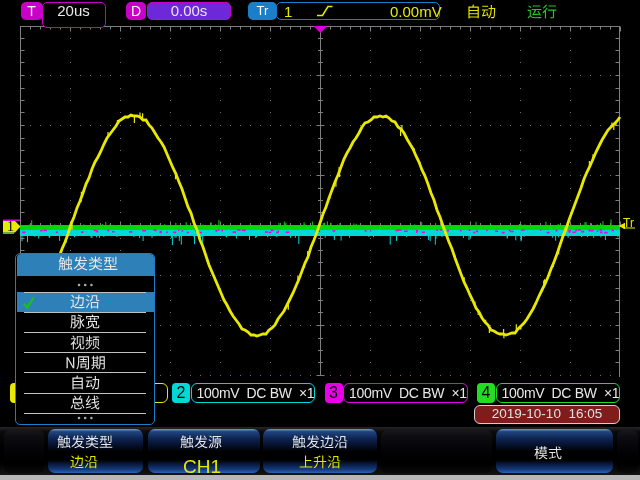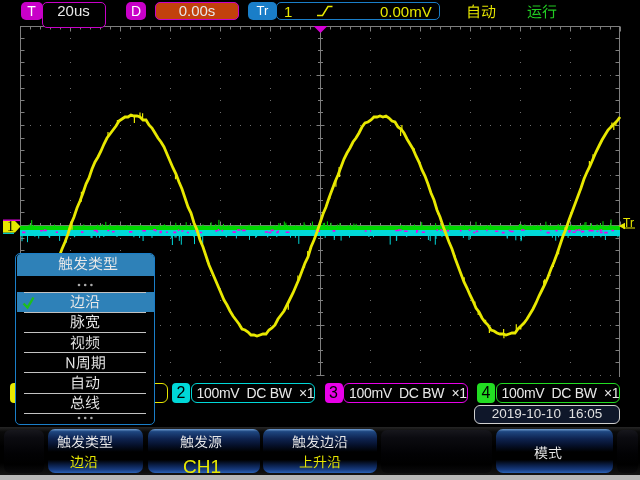--- a/index.html
+++ b/index.html
@@ -653,43 +653,43 @@
 </g>
 <g fill="#e8e800">
 <text x="623" y="226.5" font-family="Liberation Sans" font-size="12" fill="#e8e800">Tr</text>
 <path d="M623 228 h12" stroke="#e8e800" stroke-width="1"></path>
 <polygon points="618.5,226 625,222.8 625,229.2"></polygon>
 </g>
 </svg>
 <div class="abs" style="left:20.5px;top:2px;width:22px;height:18px;background:#c800c8;border-radius:5px;color:#fff;font-size:14px;text-align:center;line-height:18px">T</div>
 <div class="abs" style="left:41.5px;top:2px;width:64px;height:26px;background:#000;border:1.5px solid #c800c8;border-radius:5px;color:#e8e8e8;font-size:15px;text-align:center;line-height:16.5px">20us</div>
 <div class="abs" style="left:126px;top:2px;width:20px;height:18px;background:#c800c8;border-radius:5px;color:#fff;font-size:14px;text-align:center;line-height:18px">D</div>
-<div class="abs" style="left:155px;top:2px;width:84px;height:18px;background:#c2410c;border:1.5px solid #c800c8;border-radius:5px;color:#e8e8e8;font-size:15px;text-align:center;line-height:16.5px">0.00s</div>
+<div class="abs" style="left:147px;top:2px;width:84px;height:18px;background:#6d28d9;border:1.5px solid #c800c8;border-radius:5px;color:#e8e8e8;font-size:15px;text-align:center;line-height:16.5px">0.00s</div>
 <div class="abs" style="left:248px;top:2px;width:29px;height:18px;background:#1a7ec8;border-radius:5px;color:#fff;font-size:13px;text-align:center;line-height:18px">Tr</div>
 <div class="abs" style="left:276px;top:2px;width:164px;height:18px;background:#000;border:1.5px solid #1a7ec8;border-radius:5px"></div>
 <div class="abs" style="left:284px;top:2.5px;color:#e8e800;font-size:15px">1</div>
 <svg class="abs" style="left:316px;top:5px" width="20" height="12">
     <path d="M1 10.5 H6.5 L12 1.5 H16.5" stroke="#e8e800" stroke-width="1.5" fill="none"></path>
   </svg>
-<div class="abs" style="left:380px;top:2.5px;color:#e8e800;font-size:15px">0.00mV</div>
+<div class="abs" style="left:390px;top:2.5px;color:#e8e800;font-size:15px">0.00mV</div>
 <svg style="position:absolute;left:466.0px;top:-0.2px;overflow:visible" width="32" height="22" viewBox="0 0 32 22">
     <path transform="translate(0,17.2)" d="M3.2 -7.2H11.9V-6.2H3.2ZM3.2 -4.0H11.9V-2.9H3.2ZM3.2 -0.7H11.9V0.4H3.2ZM2.4 -10.6H12.8V1.1H11.6V-9.5H3.6V1.2H2.4ZM6.8 -12.6 8.1 -12.5Q7.9 -11.8 7.6 -11.1Q7.3 -10.4 7.1 -9.9L6.1 -10.1Q6.2 -10.5 6.4 -10.9Q6.5 -11.4 6.6 -11.8Q6.8 -12.3 6.8 -12.6Z M22.6 -9.1H28.6V-8.1H22.6ZM28.1 -9.1H29.2Q29.2 -9.1 29.2 -9.0Q29.2 -8.9 29.2 -8.8Q29.2 -8.7 29.2 -8.6Q29.1 -6.2 29.0 -4.6Q28.9 -3.0 28.8 -2.0Q28.7 -1.0 28.6 -0.4Q28.5 0.2 28.3 0.4Q28.0 0.7 27.8 0.8Q27.5 0.9 27.2 1.0Q26.8 1.0 26.3 1.0Q25.7 1.0 25.1 1.0Q25.1 0.7 25.0 0.4Q24.9 0.1 24.7 -0.1Q25.4 -0.1 25.9 -0.1Q26.5 -0.1 26.7 -0.1Q26.9 -0.1 27.0 -0.1Q27.2 -0.1 27.3 -0.3Q27.4 -0.5 27.6 -1.0Q27.7 -1.5 27.8 -2.5Q27.9 -3.5 27.9 -5.1Q28.0 -6.6 28.1 -8.9ZM24.8 -12.3H25.9Q25.9 -10.8 25.9 -9.2Q25.8 -7.6 25.7 -6.2Q25.5 -4.7 25.2 -3.3Q24.8 -2.0 24.2 -0.8Q23.7 0.3 22.7 1.2Q22.7 1.0 22.5 0.9Q22.3 0.7 22.2 0.6Q22.0 0.5 21.9 0.4Q22.7 -0.4 23.3 -1.5Q23.8 -2.6 24.1 -3.8Q24.5 -5.1 24.6 -6.5Q24.7 -7.9 24.8 -9.4Q24.8 -10.9 24.8 -12.3ZM16.3 -11.4H22.1V-10.4H16.3ZM15.8 -7.8H22.4V-6.8H15.8ZM20.2 -5.2 21.1 -5.5Q21.4 -4.8 21.7 -4.0Q22.0 -3.3 22.3 -2.5Q22.5 -1.8 22.7 -1.3L21.7 -1.0Q21.6 -1.5 21.3 -2.2Q21.1 -3.0 20.8 -3.7Q20.5 -4.5 20.2 -5.2ZM16.3 -0.6 16.3 -1.6 16.8 -2.0 21.7 -3.0Q21.8 -2.8 21.8 -2.5Q21.9 -2.2 21.9 -2.1Q20.5 -1.8 19.6 -1.5Q18.6 -1.3 18.1 -1.2Q17.5 -1.0 17.1 -0.9Q16.8 -0.8 16.6 -0.8Q16.4 -0.7 16.3 -0.6ZM16.3 -0.7Q16.3 -0.8 16.3 -1.0Q16.2 -1.2 16.1 -1.4Q16.0 -1.6 16.0 -1.7Q16.2 -1.8 16.3 -2.0Q16.5 -2.3 16.7 -2.7Q16.8 -3.0 16.9 -3.4Q17.1 -3.9 17.3 -4.6Q17.5 -5.2 17.7 -5.9Q17.9 -6.7 18.0 -7.4L19.1 -7.1Q18.9 -6.1 18.6 -5.0Q18.2 -4.0 17.9 -3.0Q17.5 -2.1 17.1 -1.3V-1.3Q17.1 -1.3 17.0 -1.2Q16.9 -1.2 16.7 -1.1Q16.6 -1.0 16.5 -0.9Q16.3 -0.7 16.3 -0.7Z" fill="#e8e800"></path>
   </svg>
 <svg style="position:absolute;left:527.0px;top:-0.2px;overflow:visible" width="32" height="22" viewBox="0 0 32 22">
     <path transform="translate(0,17.2)" d="M5.7 -11.7H13.3V-10.6H5.7ZM4.7 -8.2H14.3V-7.2H4.7ZM10.3 -6.0 11.3 -6.5Q11.7 -5.7 12.2 -4.9Q12.8 -4.1 13.2 -3.3Q13.7 -2.5 14.0 -1.9L13.0 -1.4Q12.7 -2.0 12.2 -2.8Q11.8 -3.6 11.3 -4.5Q10.8 -5.3 10.3 -6.0ZM3.8 -7.4V-1.2H2.7V-6.3H0.6V-7.4ZM1.0 -11.1 1.8 -11.8Q2.2 -11.5 2.7 -11.2Q3.2 -10.8 3.7 -10.5Q4.2 -10.1 4.5 -9.9L3.7 -9.1Q3.4 -9.3 2.9 -9.7Q2.5 -10.0 2.0 -10.4Q1.5 -10.8 1.0 -11.1ZM3.4 -1.7Q3.7 -1.7 4.1 -1.4Q4.4 -1.2 5.0 -0.8Q5.8 -0.3 6.8 -0.2Q7.7 -0.0 9.0 -0.0Q9.6 -0.0 10.3 -0.0Q11.1 -0.1 11.8 -0.1Q12.5 -0.1 13.2 -0.2Q13.9 -0.2 14.5 -0.3Q14.4 -0.2 14.4 0.1Q14.3 0.3 14.2 0.5Q14.2 0.7 14.2 0.9Q13.8 0.9 13.1 1.0Q12.5 1.0 11.8 1.0Q11.0 1.0 10.3 1.1Q9.6 1.1 9.0 1.1Q7.6 1.1 6.6 0.9Q5.6 0.7 4.8 0.2Q4.4 -0.0 4.0 -0.3Q3.6 -0.6 3.3 -0.6Q3.1 -0.6 2.8 -0.4Q2.4 -0.1 2.1 0.3Q1.7 0.8 1.3 1.3L0.6 0.2Q1.1 -0.3 1.6 -0.8Q2.0 -1.2 2.5 -1.4Q3.0 -1.7 3.4 -1.7ZM5.6 -1.8Q5.6 -1.9 5.5 -2.1Q5.5 -2.3 5.4 -2.5Q5.3 -2.8 5.2 -2.9Q5.4 -3.0 5.6 -3.2Q5.8 -3.4 6.1 -3.8Q6.2 -4.0 6.4 -4.3Q6.6 -4.7 6.9 -5.3Q7.2 -5.8 7.4 -6.4Q7.7 -7.1 7.9 -7.7L9.1 -7.3Q8.8 -6.4 8.3 -5.5Q7.9 -4.7 7.4 -3.9Q6.9 -3.1 6.4 -2.4V-2.4Q6.4 -2.4 6.3 -2.3Q6.2 -2.3 6.0 -2.2Q5.9 -2.1 5.7 -2.0Q5.6 -1.9 5.6 -1.8ZM5.6 -1.8 5.6 -2.7 6.3 -3.1 12.8 -3.6Q12.9 -3.4 12.9 -3.1Q13.0 -2.8 13.0 -2.6Q11.2 -2.4 9.9 -2.3Q8.6 -2.2 7.9 -2.1Q7.1 -2.0 6.6 -2.0Q6.2 -1.9 6.0 -1.9Q5.8 -1.8 5.6 -1.8Z M21.5 -11.7H28.9V-10.6H21.5ZM25.9 -7.2H27.1V-0.2Q27.1 0.3 26.9 0.6Q26.8 0.8 26.4 1.0Q26.0 1.1 25.3 1.1Q24.7 1.2 23.5 1.2Q23.5 0.9 23.4 0.6Q23.3 0.3 23.2 0.1Q23.7 0.1 24.2 0.1Q24.7 0.1 25.0 0.1Q25.4 0.1 25.5 0.1Q25.7 0.1 25.8 -0.0Q25.9 -0.1 25.9 -0.3ZM20.9 -7.6H29.3V-6.5H20.9ZM17.9 -6.4 18.9 -7.4 19.0 -7.3V1.2H17.9ZM19.6 -9.4 20.7 -9.0Q20.1 -8.0 19.3 -7.1Q18.6 -6.2 17.8 -5.3Q17.0 -4.5 16.2 -3.9Q16.1 -4.0 15.9 -4.2Q15.8 -4.4 15.6 -4.5Q15.5 -4.7 15.4 -4.8Q16.2 -5.4 16.9 -6.1Q17.7 -6.9 18.4 -7.7Q19.1 -8.5 19.6 -9.4ZM19.0 -12.6 20.1 -12.2Q19.6 -11.5 18.9 -10.8Q18.3 -10.2 17.6 -9.5Q16.9 -8.9 16.2 -8.4Q16.1 -8.6 16.0 -8.7Q15.9 -8.9 15.8 -9.1Q15.6 -9.2 15.5 -9.3Q16.2 -9.8 16.8 -10.3Q17.5 -10.9 18.0 -11.5Q18.6 -12.1 19.0 -12.6Z" fill="#22cc22"></path>
   </svg>
 <div class="abs" style="left:10px;top:382.5px;width:18px;height:20px;background:#e8e800;border-radius:4px"></div>
 <div class="abs" style="left:28px;top:382.5px;width:140px;height:20px;background:#000;border:1.5px solid #e8e800;border-radius:6px"></div>
 <div class="abs" style="left:172px;top:382.5px;width:18px;height:20px;background:#00d8d8;border-radius:4px;color:#000;font-size:16px;text-align:center;line-height:19.5px">2</div>
 <div class="abs" style="left:190.5px;top:382.5px;width:124.5px;height:20px;background:#000;border:1.5px solid #00d8d8;border-radius:6px;color:#e8e8e8;font-size:14px;line-height:18px;letter-spacing:-0.3px;padding-left:5px;white-space:nowrap">100mV&nbsp; DC BW&nbsp; ×1</div>
 <div class="abs" style="left:324.5px;top:382.5px;width:18px;height:20px;background:#e800e8;border-radius:4px;color:#000;font-size:16px;text-align:center;line-height:19.5px">3</div>
 <div class="abs" style="left:343px;top:382.5px;width:124.5px;height:20px;background:#000;border:1.5px solid #e800e8;border-radius:6px;color:#e8e8e8;font-size:14px;line-height:18px;letter-spacing:-0.3px;padding-left:5px;white-space:nowrap">100mV&nbsp; DC BW&nbsp; ×1</div>
 <div class="abs" style="left:477px;top:382.5px;width:18px;height:20px;background:#22dd22;border-radius:4px;color:#000;font-size:16px;text-align:center;line-height:19.5px">4</div>
 <div class="abs" style="left:495.5px;top:382.5px;width:124px;height:20px;background:#000;border:1.5px solid #22dd22;border-radius:6px;color:#e8e8e8;font-size:14px;line-height:18px;letter-spacing:-0.3px;padding-left:5px;white-space:nowrap">100mV&nbsp; DC BW&nbsp; ×1</div>
-<div class="abs" style="left:474px;top:405px;width:146px;height:19px;background:#0f172a;border:1.5px solid #d0d0d0;border-radius:6px;color:#e0e0e0;font-size:13.5px;text-align:center;line-height:16.5px">2019-10-10&nbsp; 16:05</div>
+<div class="abs" style="left:474px;top:405px;width:146px;height:19px;background:#7f1d1d;border:1.5px solid #d0d0d0;border-radius:6px;color:#e0e0e0;font-size:13.5px;text-align:center;line-height:16.5px">2019-10-10&nbsp; 16:05</div>
 <div class="abs" style="left:15px;top:252.5px;width:140px;height:172px;background:#000;border:1.5px solid #1a7ec8;border-radius:5px"></div>
 <div class="abs" style="left:16.5px;top:254px;width:137px;height:21.5px;background:#2e81b8;border-radius:4px 4px 0 0"></div>
 <svg style="position:absolute;left:57.5px;top:251.8px;overflow:visible" width="62" height="22" viewBox="0 0 62 22">
     <path transform="translate(0,17.2)" d="M2.1 -8.8H6.4V-7.9H2.1ZM2.1 -6.1H6.4V-5.3H2.1ZM2.1 -3.4H6.4V-2.6H2.1ZM2.9 -11.3H5.6V-10.3H2.9ZM3.8 -8.4H4.7V0.8H3.8ZM2.8 -12.6 3.9 -12.4Q3.5 -10.9 2.8 -9.5Q2.1 -8.1 1.3 -7.1Q1.3 -7.2 1.1 -7.4Q0.9 -7.5 0.8 -7.6Q0.6 -7.7 0.5 -7.8Q1.3 -8.7 1.9 -10.0Q2.5 -11.2 2.8 -12.6ZM1.6 -8.8H2.5V-4.8Q2.5 -4.1 2.5 -3.3Q2.5 -2.5 2.3 -1.7Q2.2 -0.9 2.0 -0.2Q1.8 0.6 1.4 1.2Q1.3 1.1 1.2 1.0Q1.0 0.9 0.8 0.9Q0.7 0.8 0.6 0.7Q1.0 -0.1 1.2 -1.0Q1.5 -2.0 1.5 -3.0Q1.6 -4.0 1.6 -4.8ZM6.0 -8.8H6.9V-0.1Q6.9 0.3 6.8 0.5Q6.8 0.7 6.6 0.8Q6.3 0.9 6.0 1.0Q5.7 1.0 5.3 1.0Q5.2 0.8 5.1 0.5Q5.1 0.3 5.0 0.1Q5.3 0.1 5.5 0.1Q5.8 0.1 5.8 0.1Q6.0 0.1 6.0 -0.1ZM5.3 -11.3H5.5L5.7 -11.3L6.3 -10.9Q6.1 -10.2 5.7 -9.4Q5.3 -8.7 5.0 -8.1Q4.8 -8.2 4.6 -8.4Q4.4 -8.5 4.2 -8.6Q4.4 -8.9 4.6 -9.4Q4.8 -9.8 5.0 -10.2Q5.2 -10.7 5.3 -11.1ZM12.0 -2.9 12.8 -3.2Q13.2 -2.6 13.6 -1.9Q13.9 -1.1 14.1 -0.4Q14.4 0.2 14.5 0.8L13.5 1.1Q13.4 0.6 13.2 -0.1Q13.0 -0.8 12.6 -1.6Q12.3 -2.3 12.0 -2.9ZM7.1 -0.5Q7.9 -0.6 9.0 -0.7Q10.0 -0.9 11.1 -1.0Q12.3 -1.2 13.5 -1.3L13.5 -0.3Q12.4 -0.1 11.3 0.0Q10.2 0.2 9.2 0.3Q8.2 0.5 7.3 0.6ZM8.6 -8.8V-5.1H12.7V-8.8ZM7.6 -9.7H13.7V-4.1H7.6ZM10.1 -12.6H11.2V-9.2H10.1ZM10.2 -9.2H11.1V-4.8H11.2V-0.2H10.1V-4.8H10.2Z M21.1 -6.1Q22.1 -3.6 24.2 -2.0Q26.3 -0.4 29.5 0.2Q29.4 0.4 29.2 0.5Q29.1 0.7 29.0 0.9Q28.8 1.1 28.8 1.2Q26.6 0.8 25.0 -0.2Q23.3 -1.1 22.1 -2.5Q20.9 -3.9 20.1 -5.8ZM26.5 -6.5H26.7L26.9 -6.6L27.7 -6.2Q27.2 -4.6 26.3 -3.4Q25.4 -2.2 24.3 -1.3Q23.2 -0.4 21.9 0.2Q20.6 0.8 19.2 1.2Q19.1 1.0 18.9 0.7Q18.8 0.4 18.6 0.3Q19.9 -0.1 21.1 -0.6Q22.4 -1.2 23.4 -2.0Q24.5 -2.8 25.2 -3.9Q26.0 -5.0 26.5 -6.3ZM20.8 -6.5H26.6V-5.4H20.5ZM21.8 -12.7 23.1 -12.5Q22.8 -10.3 22.3 -8.5Q21.8 -6.6 21.0 -5.1Q20.2 -3.5 19.0 -2.2Q17.9 -1.0 16.3 0.0Q16.2 -0.1 16.1 -0.3Q15.9 -0.4 15.8 -0.6Q15.6 -0.8 15.5 -0.9Q17.5 -2.1 18.7 -3.8Q20.0 -5.5 20.7 -7.8Q21.5 -10.0 21.8 -12.7ZM25.1 -11.9 26.0 -12.4Q26.3 -12.1 26.7 -11.7Q27.0 -11.3 27.4 -10.9Q27.7 -10.5 27.9 -10.2L27.0 -9.6Q26.8 -9.9 26.5 -10.3Q26.1 -10.7 25.8 -11.1Q25.4 -11.5 25.1 -11.9ZM17.2 -7.9Q17.1 -8.0 17.1 -8.2Q17.0 -8.4 16.9 -8.6Q16.9 -8.8 16.8 -8.9Q16.9 -9.0 17.1 -9.1Q17.2 -9.3 17.3 -9.5Q17.4 -9.7 17.6 -10.1Q17.8 -10.5 18.0 -11.0Q18.2 -11.6 18.3 -12.2L19.6 -12.0Q19.4 -11.3 19.1 -10.7Q18.9 -10.1 18.6 -9.5Q18.3 -8.9 18.1 -8.5V-8.5Q18.1 -8.5 17.9 -8.4Q17.8 -8.4 17.6 -8.3Q17.4 -8.2 17.3 -8.1Q17.2 -8.0 17.2 -7.9ZM17.2 -7.9V-8.7L17.9 -9.2H29.0L29.0 -8.1H18.8Q18.0 -8.1 17.7 -8.0Q17.3 -8.0 17.2 -7.9Z M31.1 -9.7H44.0V-8.6H31.1ZM31.0 -3.7H44.0V-2.7H31.0ZM41.2 -12.3 42.4 -12.0Q41.9 -11.4 41.5 -10.8Q41.0 -10.3 40.6 -9.9L39.7 -10.2Q39.9 -10.5 40.2 -10.9Q40.5 -11.3 40.7 -11.6Q41.0 -12.0 41.2 -12.3ZM36.9 -12.6H38.0V-5.7H36.9ZM32.7 -11.8 33.7 -12.3Q34.1 -11.8 34.6 -11.3Q35.1 -10.7 35.3 -10.2L34.3 -9.7Q34.1 -10.2 33.6 -10.8Q33.2 -11.4 32.7 -11.8ZM36.9 -5.4H38.1Q38.0 -4.3 37.8 -3.4Q37.5 -2.5 37.1 -1.8Q36.6 -1.1 35.9 -0.5Q35.1 0.1 34.0 0.5Q32.9 0.9 31.3 1.2Q31.2 1.1 31.1 0.9Q31.0 0.7 30.9 0.5Q30.8 0.3 30.7 0.2Q32.2 -0.1 33.2 -0.4Q34.3 -0.8 35.0 -1.3Q35.6 -1.8 36.0 -2.4Q36.4 -3.0 36.6 -3.7Q36.8 -4.5 36.9 -5.4ZM36.5 -9.2 37.4 -8.8Q36.8 -7.9 35.8 -7.2Q34.9 -6.4 33.8 -5.8Q32.7 -5.3 31.5 -4.9Q31.4 -5.1 31.3 -5.3Q31.2 -5.4 31.1 -5.6Q30.9 -5.8 30.8 -5.9Q31.9 -6.1 33.0 -6.6Q34.1 -7.1 35.0 -7.8Q35.9 -8.5 36.5 -9.2ZM38.2 -3.4Q38.9 -1.9 40.5 -1.0Q42.1 -0.1 44.4 0.1Q44.3 0.3 44.2 0.5Q44.0 0.6 43.9 0.8Q43.8 1.0 43.7 1.2Q42.1 0.9 40.8 0.4Q39.6 -0.2 38.7 -1.0Q37.7 -1.9 37.2 -3.2ZM37.2 -8.3 37.8 -9.1Q38.5 -8.8 39.4 -8.3Q40.2 -7.9 41.1 -7.5Q41.9 -7.0 42.7 -6.6Q43.4 -6.2 43.9 -5.9L43.4 -5.0Q42.9 -5.3 42.1 -5.7Q41.4 -6.2 40.6 -6.6Q39.7 -7.1 38.8 -7.5Q38.0 -8.0 37.2 -8.3Z M46.5 -12.0H53.3V-11.0H46.5ZM46.0 -8.9H53.6V-7.9H46.0ZM45.7 -0.4H59.3V0.7H45.7ZM47.3 -3.3H57.7V-2.3H47.3ZM50.8 -11.6H51.9V-4.7H50.8ZM52.0 -5.0H53.2V0.3H52.0ZM54.5 -11.7H55.6V-6.7H54.5ZM57.3 -12.5H58.4V-5.8Q58.4 -5.3 58.3 -5.1Q58.2 -4.8 57.8 -4.7Q57.5 -4.6 56.9 -4.6Q56.4 -4.5 55.6 -4.5Q55.5 -4.7 55.4 -5.0Q55.3 -5.3 55.2 -5.5Q55.8 -5.5 56.4 -5.5Q56.9 -5.5 57.0 -5.5Q57.2 -5.5 57.3 -5.6Q57.3 -5.7 57.3 -5.8ZM47.9 -11.6H49.0V-9.0Q49.0 -8.2 48.8 -7.4Q48.6 -6.5 48.1 -5.7Q47.6 -4.9 46.6 -4.3Q46.6 -4.4 46.4 -4.6Q46.3 -4.7 46.1 -4.9Q46.0 -5.0 45.9 -5.1Q46.8 -5.7 47.2 -6.3Q47.6 -7.0 47.8 -7.7Q47.9 -8.4 47.9 -9.0Z" fill="#e8e8e8"></path>
   </svg>
 <svg class="abs" style="left:77px;top:282.5px" width="17" height="4">
     <circle cx="2" cy="2" r="1.3" fill="#aaa"></circle>
     <circle cx="8.2" cy="2" r="1.3" fill="#aaa"></circle>
     <circle cx="14.4" cy="2" r="1.3" fill="#aaa"></circle>
   </svg>

